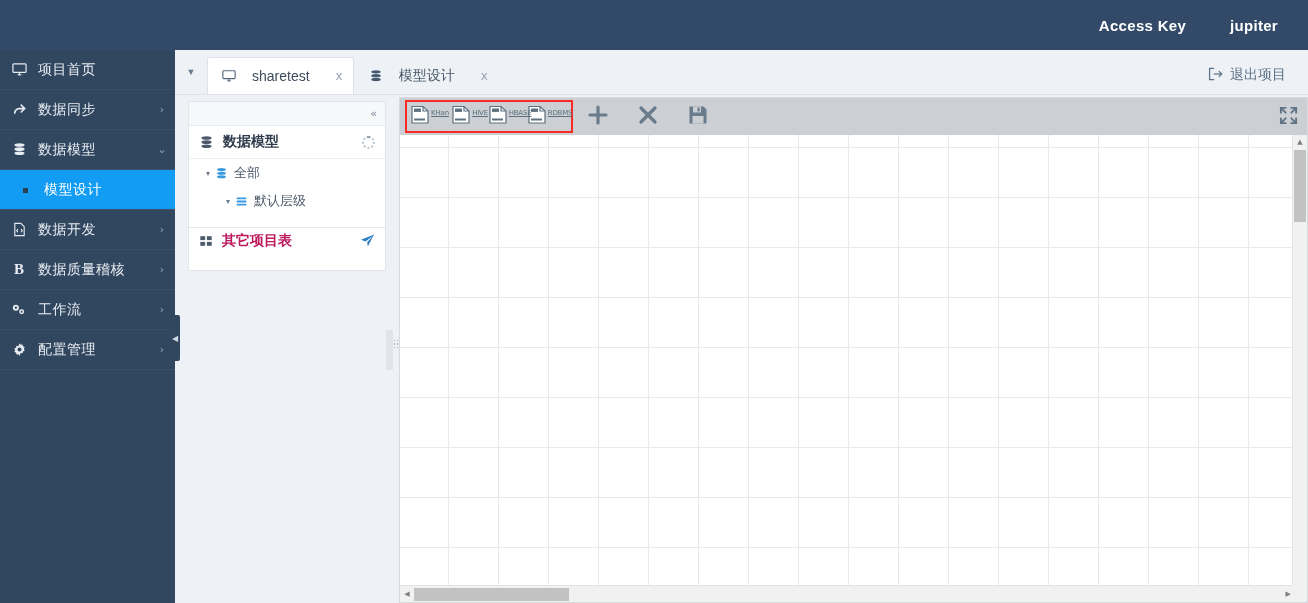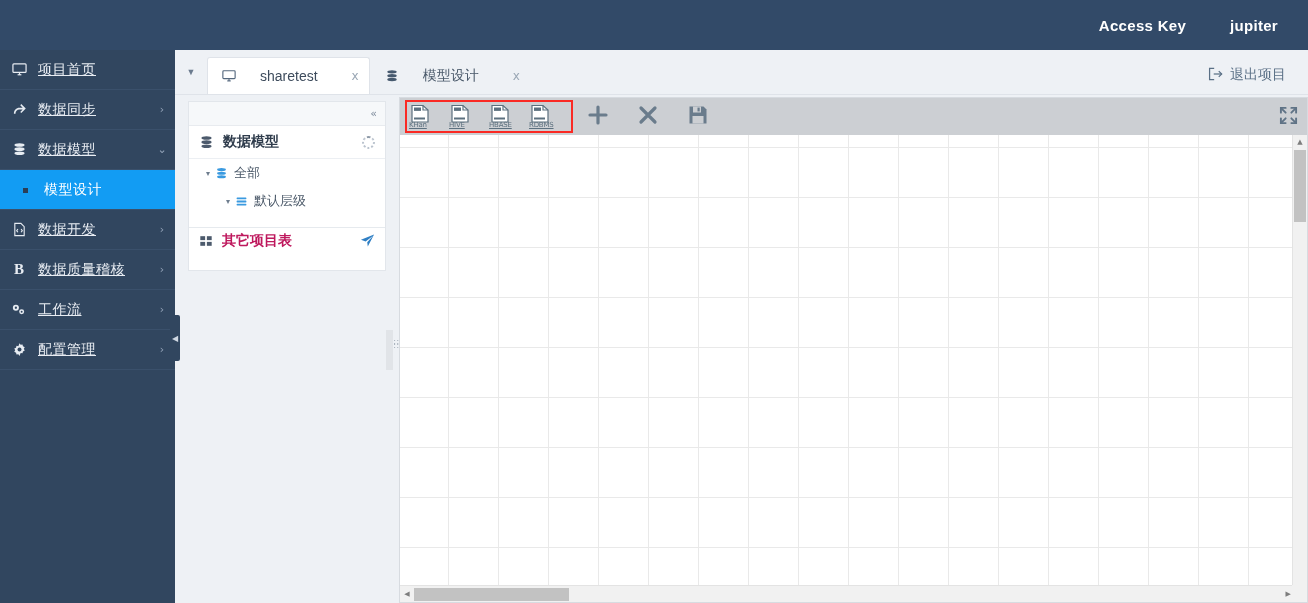--- a/index.html
+++ b/index.html
@@ -33,21 +33,21 @@
     position: relative; height: 40px;
     display: flex; align-items: center;
     border-bottom: 1px solid #3a506b;
     color: #c9d2de; font-size: 14px; cursor: pointer;
   }
   .nav-item .nav-icon {
     width: 38px; flex: 0 0 38px; text-align: center;
     color: #e7ecf2; font-size: 14px; line-height: 1;
     display: flex; align-items: center; justify-content: center;
   }
-  .nav-item .nav-label { flex: 1; color: #e9edf3; letter-spacing: .5px; text-decoration: underline; }
+  .nav-item .nav-label { flex: 1; color: #e9edf3; letter-spacing: .5px; }
   .nav-item .nav-arrow {
     width: 26px; flex: 0 0 26px; font-size: 11px; color: #93a3b8;
     text-align: center; font-family: "DejaVu Sans", sans-serif;
   }
 
   
   .subnav { position: relative; }
   .subnav::before {
     content: ""; position: absolute; left: 26px; top: 0; bottom: 20px;
     width: 1px; background: #55647a;
@@ -79,21 +79,21 @@
   .tabstrip {
     position: absolute; left: 175px; top: 50px; width: 1133px; height: 45px;
     background: #eef1f5; border-bottom: 1px solid #dfe3e9;
     display: flex; align-items: flex-end;
   }
   .tab-caret {
     width: 32px; height: 45px; display: flex; align-items: center;
     justify-content: center; color: #6b7b8e; font-size: 9px; cursor: pointer;
   }
   .tab {
-    height: 37px; display: flex; align-items: center; gap: 24px;
+    height: 37px; display: flex; align-items: center; gap: 16px;
     padding: 0 10px 0 14px; font-size: 14px; color: #4b5a6b;
     border: 1px solid transparent; border-bottom: none; cursor: pointer;
     position: relative;
   }
   .tab.active {
     background: #ffffff; border-color: #dfe3e9;
     border-radius: 3px 3px 0 0; color: #3d4b5c;
   }
   .tab .tab-icon { display: flex; align-items: center; color: #55687e; }
   .tab .tab-close {
@@ -167,22 +167,22 @@
   }
   .toolbar {
     position: absolute; left: 0; top: 0; width: 907px; height: 37px;
     background: #cccfd3; display: flex; align-items: center;
   }
   .tb-group {
     display: flex; align-items: center; gap: 0px;
     margin-left: 5px; border: 2px solid #fa2a24; padding: 1px 2px;
   }
   .db-btn {
-    width: 40px; height: 27px; display: flex; flex-direction: column;
-    justify-content: center; cursor: pointer;
+    width: 40px; height: 27px; display: flex; flex-direction: row;
+    align-items: center; justify-content: center; cursor: pointer;
   }
   .db-btn .dbname {
     font-size: 7px; color: #5c707f; font-family: "DejaVu Sans", sans-serif;
     letter-spacing: -0.2px; margin-top: -7px; position: relative; z-index: 2;
     text-decoration: underline;
   }
   .tb-btn {
     width: 50px; height: 37px; display: flex; align-items: center;
     justify-content: center; cursor: pointer; color: #6a7c8c;
   }

